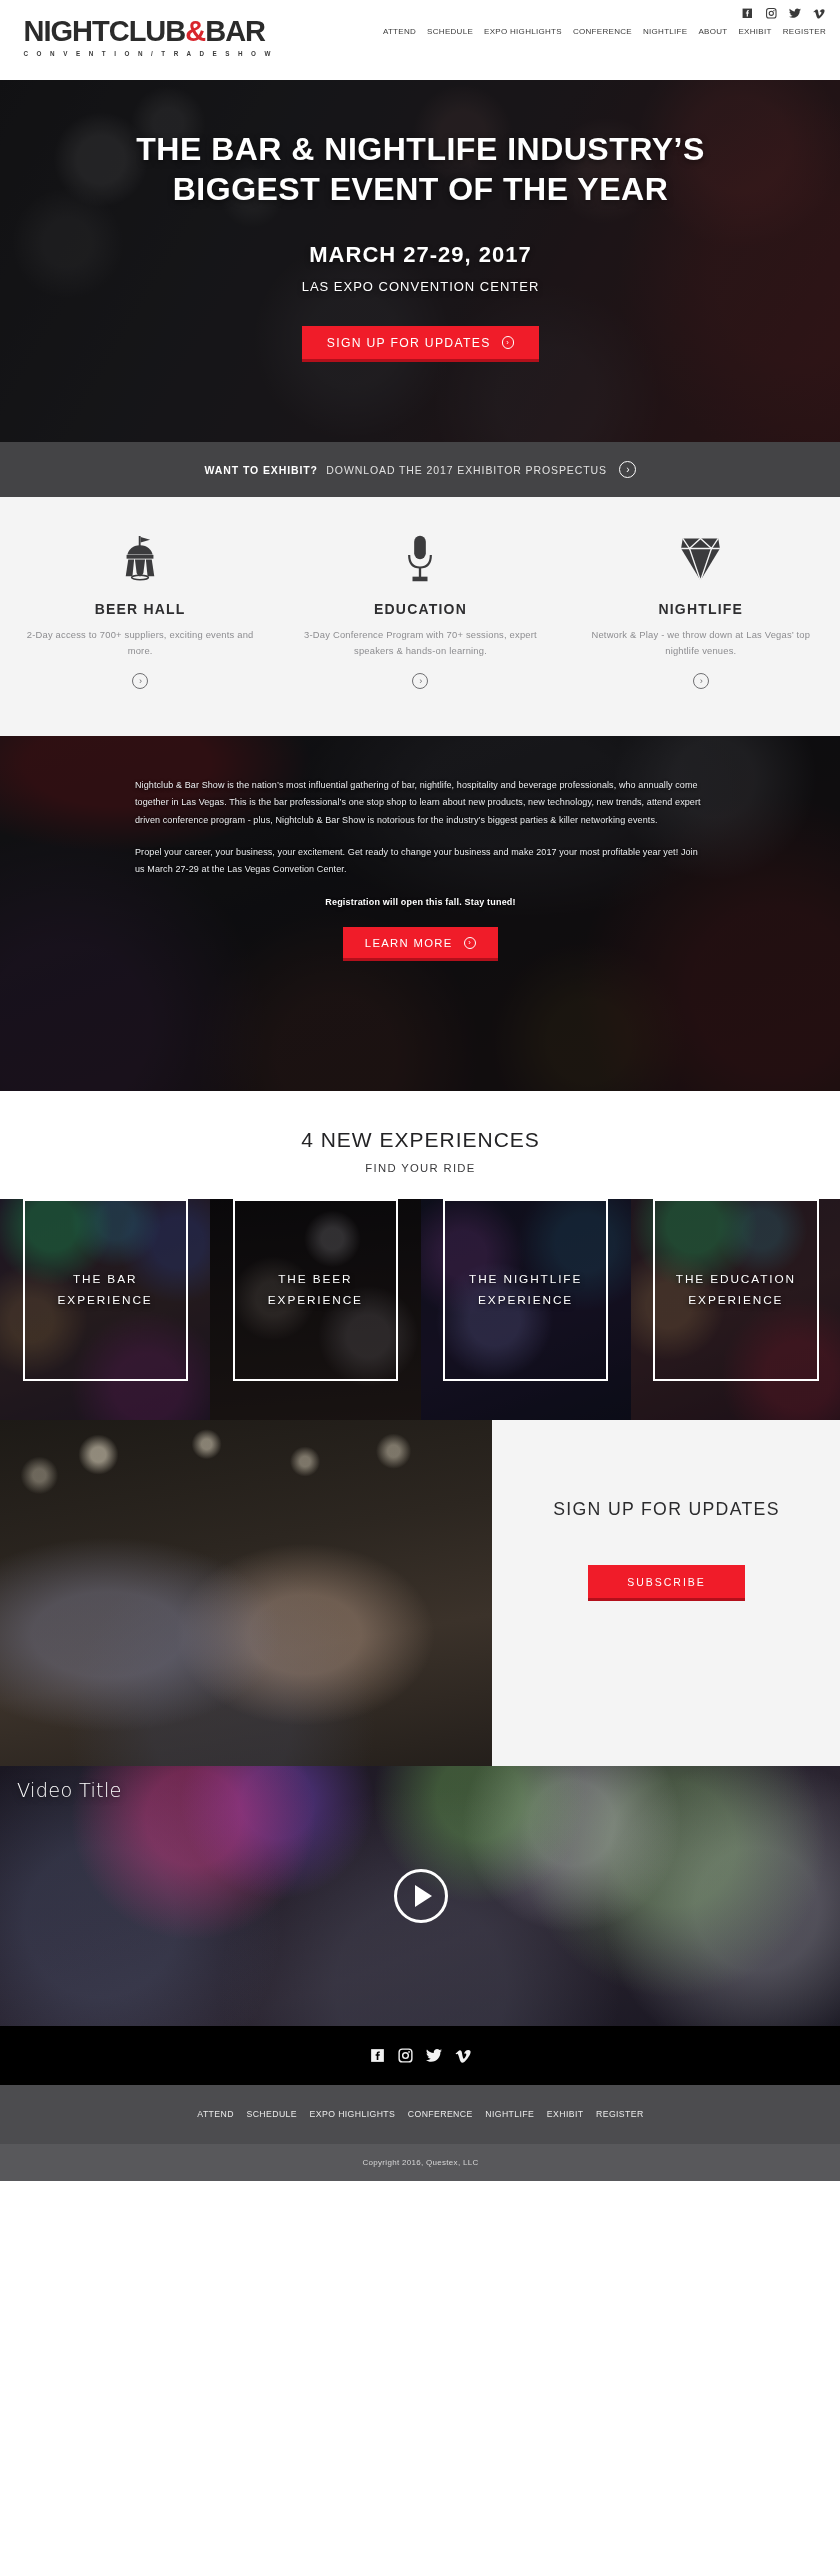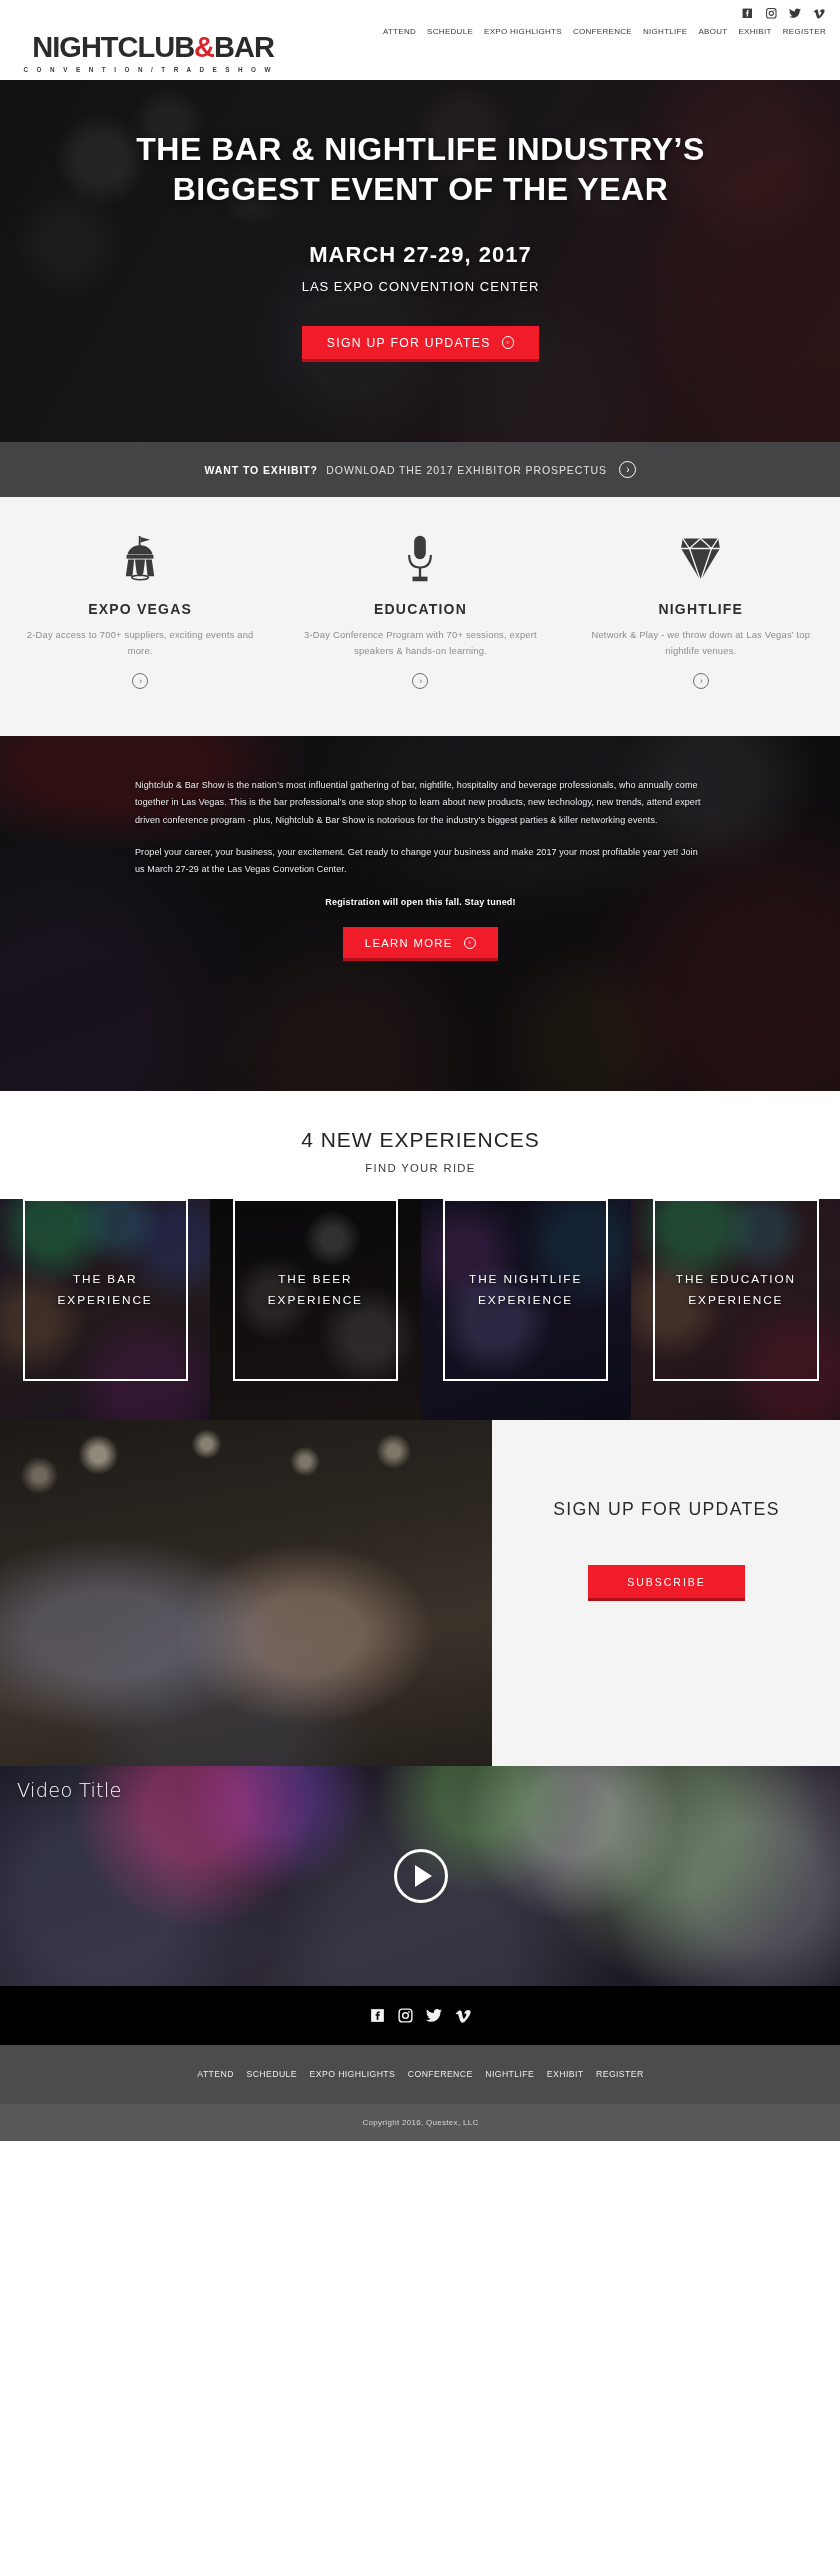--- a/index.html
+++ b/index.html
@@ -11,21 +11,21 @@
   }
 
   
   .header {
     position:relative;
     height:80px;
     background:#ffffff;
     display:flex;
     align-items:flex-end;
   }
-  .logo-block { position:absolute; left:23.5px; top:33px;text-align:right; }
+  .logo-block { position:absolute; left:23.5px; top:17px; }
   .logo-main {
     font-family:"Liberation Sans", sans-serif;
     font-weight:bold;
     font-size:29px;
     letter-spacing:-1px;
     color:#2b2b2b;
     line-height:1;
     white-space:nowrap;
   }
   .logo-main .amp { color:#d8252c; }
@@ -299,21 +299,21 @@
     color:#fff;
     font-size:10.5px;
     letter-spacing:2px;
     padding:11px 39px 10px;
     cursor:pointer;
     font-family:"Liberation Sans", sans-serif;
   }
 
   
   .video-wrap {
-    position:relative; height:220px; overflow:hidden;
+    position:relative; height:260px; overflow:hidden;
     background:#14121a; cursor:pointer;
   }
   .video-bg {
     position:absolute; inset:0;
     background:
       radial-gradient(circle at 23% 20%, rgba(225,60,140,.42) 0 7%, transparent 18%),
       radial-gradient(circle at 33% 14%, rgba(120,70,200,.42) 0 6%, transparent 16%),
       radial-gradient(circle at 57% 12%, rgba(120,200,90,.34) 0 8%, transparent 20%),
       radial-gradient(circle at 68% 22%, rgba(230,230,235,.32) 0 7%, transparent 18%),
       radial-gradient(circle at 80% 30%, rgba(150,210,120,.30) 0 9%, transparent 22%),
@@ -441,21 +441,21 @@
         <rect x="24.5" y="0" width="2.2" height="12" fill="#3b3b3d"></rect>
         <path d="M26.7 1.2 L38 4.4 L26.7 7.8 Z" fill="#3b3b3d"></path>
         <path d="M26 11 C17 11 12 17 11 22 L41 22 C40 17 35 11 26 11 Z" fill="#3b3b3d"></path>
         <rect x="10" y="22.5" width="32" height="4.5" fill="#3b3b3d"></rect>
         <path d="M12 28 L19 28 L17 48 L9 48 Z" fill="#3b3b3d"></path>
         <path d="M40 28 L33 28 L35 48 L43 48 Z" fill="#3b3b3d"></path>
         <path d="M20 28 L32 28 L30 44 C29 47 27 48 26 48 C25 48 23 47 22 44 Z" fill="#3b3b3d"></path>
         <ellipse cx="26" cy="49.5" rx="10" ry="2.6" fill="none" stroke="#3b3b3d" stroke-width="1.8"></ellipse>
       </svg>
     </div>
-    <div class="feature-title">EXPO VEGAS</div>
+    <div class="feature-title">BEER HALL</div>
     <div class="feature-desc">2-Day access to 700+ suppliers, exciting events and more.</div>
     <div class="feature-arrow">›</div>
   </div>
 
   <div class="feature">
     <div class="feature-icon">
       <svg width="30" height="50" viewBox="0 0 36 60">
         <rect x="11" y="1" width="14" height="28" rx="7" fill="#3b3b3d"></rect>
         <path d="M5 24 C5 34 10 39 18 39 C26 39 31 34 31 24" fill="none" stroke="#3b3b3d" stroke-width="2.6"></path>
         <rect x="16.6" y="39" width="2.8" height="12" fill="#3b3b3d"></rect>

